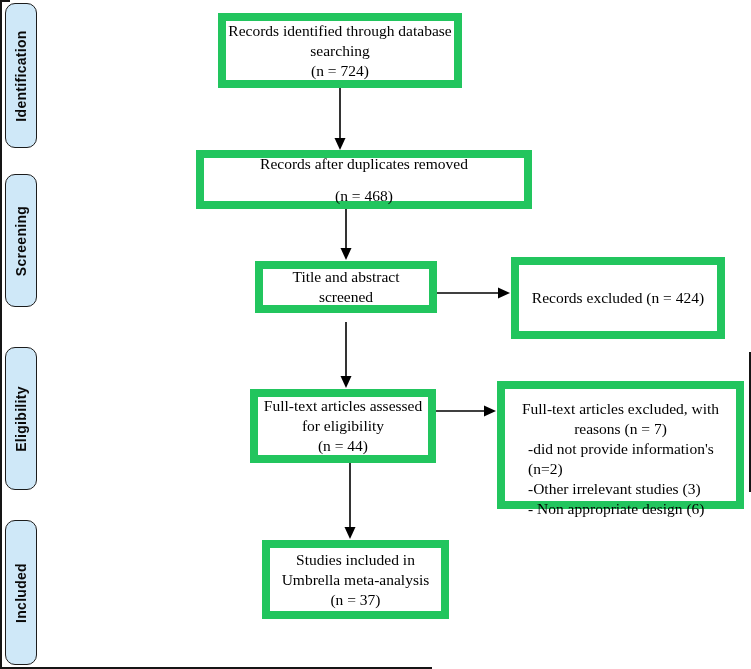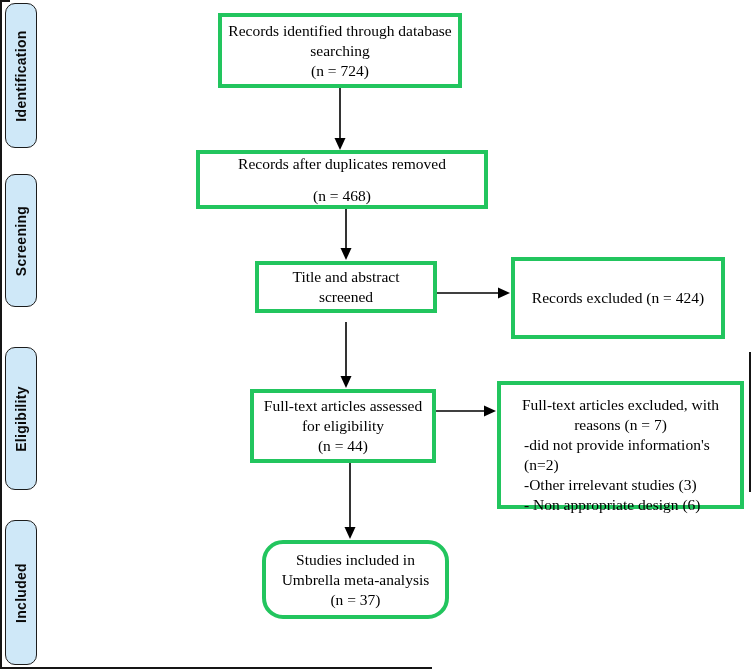--- a/index.html
+++ b/index.html
@@ -32,21 +32,21 @@
     font-family: "Liberation Sans", sans-serif;
     font-weight: bold;
     font-size: 14px;
     letter-spacing: 0.3px;
     color: #0a0a0a;
   }
   
   .fbox {
     position: absolute;
     background: #ffffff;
-    border: 4px solid #22c55e;
+    border: 8px solid #22c55e;
     box-sizing: border-box;
     display: flex;
     flex-direction: column;
     align-items: center;
     justify-content: center;
     font-size: 15.5px;
     line-height: 20px;
     color: #000000;
     text-align: center;
   }
@@ -81,21 +81,21 @@
   <div class="stage" style="top:520px; height:145px;">
     <span>Included</span>
   </div>
 
   <div class="fbox" style="left:218px; top:13px; width:244px; height:75px;">
     <div>Records identified through database</div>
     <div>searching</div>
     <div>(n = 724)</div>
   </div>
 
-  <div class="fbox" style="left:196px; top:150px; width:292px; height:59px;gap:12px;">
+  <div class="fbox" style="left:196px; top:150px; width:336px; height:59px;gap:12px;">
     <div>Records after duplicates removed</div>
     <div>(n = 468)</div>
   </div>
 
   <div class="fbox" style="left:255px; top:261px; width:182px; height:52px;">
     <div>Title and abstract</div>
     <div>screened</div>
   </div>
 
   <div class="fbox" style="left:511px; top:257px; width:214px; height:82px;">
@@ -109,21 +109,21 @@
   </div>
 
   <div class="fbox top-pad" style="left:497px; top:358px; width:247px; height:128px;">
     <div class="c-line">Full-text articles excluded, with</div>
     <div class="c-line">reasons (n = 7)</div>
     <div class="l-line">-did not provide information's (n=2)</div>
     <div class="l-line">-Other irrelevant studies (3)</div>
     <div class="l-line">- Non appropriate design (6)</div>
   </div>
 
-  <div class="fbox" style="left:262px; top:540px; width:187px; height:79px;border-radius:21px;">
+  <div class="fbox" style="left:262px; top:540px; width:187px; height:79px;">
     <div>Studies included in</div>
     <div>Umbrella meta-analysis</div>
     <div>(n = 37)</div>
   </div>
 
   <svg class="arrows" width="751" height="669" viewBox="0 0 751 669">
     <g stroke="#000000" stroke-width="1.6" fill="#000000">
       <g>
         <line x1="340" y1="88" x2="340" y2="139"></line>
         <polygon points="334.5,138 345.5,138 340,150" stroke="none"></polygon>

